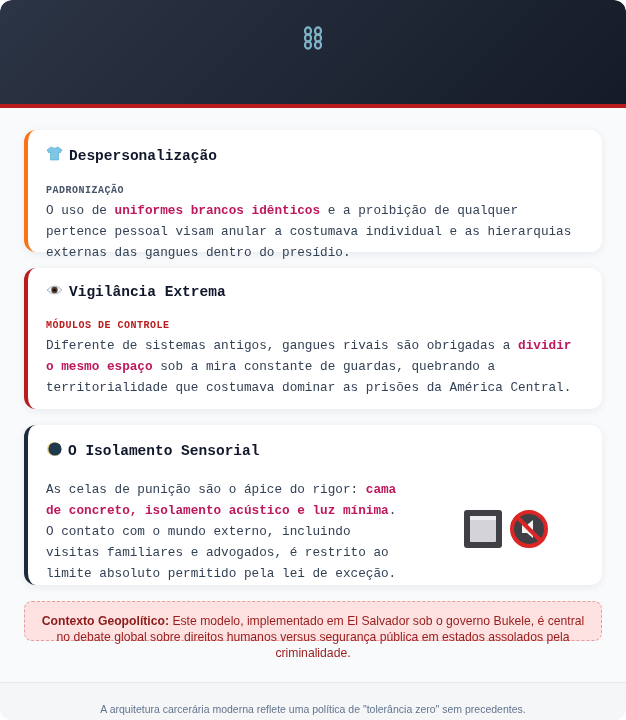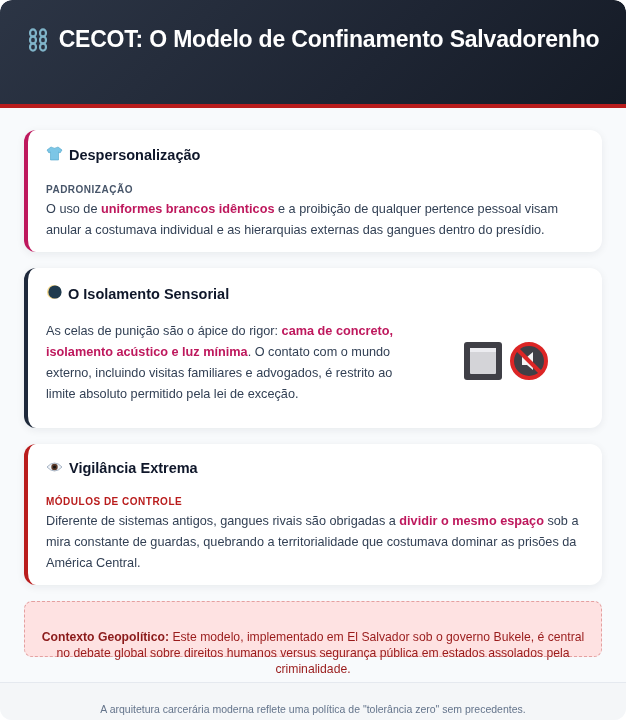--- a/index.html
+++ b/index.html
@@ -19,22 +19,23 @@
     .title {
       font-size: 23px; font-weight: 700; color: #ffffff; letter-spacing: -0.2px;
       display: flex; align-items: center; justify-content: center; gap: 10px;
     }
     .title .chain { display: inline-flex; gap: 2px; }
     .subtitle { margin-top: 12px; font-size: 12.5px; color: #cbd5e1; }
     .main { padding: 22px 24px 0 24px; }
     .card {
       background: #ffffff; border-radius: 12px; margin-bottom: 16px;
       box-shadow: 0 2px 8px rgba(15,23,42,0.07);
-      border-left: 4px solid #be185d;
+      border-left: 4px solid #f97316;
       padding: 16px 18px 18px 18px;
+      font-family: Liberation Mono, monospace;
     }
     .card.red { border-left-color: #b91c1c; }
     .card.dark { border-left-color: #1e293b; }
     .card-title {
       font-size: 14.5px; font-weight: 700; color: #0f172a;
       display: flex; align-items: center; gap: 6px;
     }
     .card-tag {
       font-size: 10px; font-weight: 700; letter-spacing: 0.5px;
       color: #475569; margin-top: 20px;
@@ -43,21 +44,21 @@
     .card-body { font-size: 12.7px; line-height: 21px; color: #334155; margin-top: 4px; }
     .card-body b { color: #be185d; }
     .card1 { height: 122px; margin-top: 0; }
     .card2 { height: 141px; }
     .card3 { height: 160px; }
     .iso-row { display: flex; align-items: center; margin-top: 18px; }
     .iso-row .card-body { width: 355px; margin-top: 0; }
     .iso-icons { margin-left: 62px; display: flex; gap: 6px; align-items: center; }
     .callout {
       margin: 6px 0 0 0; background: #fee2e2; border: 1px dashed #e4a0a0;
-      border-radius: 8px; padding: 27px 14px; text-align: center;
+      border-radius: 8px; padding: 11px 14px; text-align: center;
       font-size: 12.2px; line-height: 16px; color: #991b1b; height: 40px;
     }
     .callout b { color: #8b1a1a; }
     .footer {
       position: absolute; left: 0; right: 0; bottom: 0; height: 38px;
       border-top: 1px solid #e5e9ef; background: #f4f6f8;
       text-align: center; font-size: 10.5px; color: #64748b; padding-top: 20px;
     }
   </style>
 </head>
@@ -71,36 +72,50 @@
           <g fill="none" stroke="#7fb3c8" stroke-width="2.2">
             <ellipse cx="6" cy="5" rx="3" ry="3.6"></ellipse>
             <ellipse cx="6" cy="12" rx="3" ry="3.6"></ellipse>
             <ellipse cx="6" cy="19" rx="3" ry="3.6"></ellipse>
             <ellipse cx="16" cy="5" rx="3" ry="3.6"></ellipse>
             <ellipse cx="16" cy="12" rx="3" ry="3.6"></ellipse>
             <ellipse cx="16" cy="19" rx="3" ry="3.6"></ellipse>
           </g>
         </svg>
       </span>
-      <span>CECOT: O Modelo de Confinamento Salvadorenho</span>
     </h1>
   </header>
 
   <main class="main">
     <section class="card card1">
       <div class="card-title">
         <span>
           <svg width="17" height="15" viewBox="0 0 17 15">
               <path d="M5 1 L1 4 L3 7 L4.5 6 L4.5 14 L12.5 14 L12.5 6 L14 7 L16 4 L12 1 Q8.5 3.5 5 1 Z" fill="#7cc6e6" stroke="#4aa3c9" stroke-width="0.6"></path>
             </svg>
         </span>
         <span>Despersonalização</span>
       </div>
       <div class="card-tag">PADRONIZAÇÃO</div>
       <p class="card-body"><span>O uso de </span><b>uniformes brancos idênticos</b><span> e a proibição de qualquer pertence pessoal visam anular a costumava individual e as hierarquias externas das gangues dentro do presídio.</span></p>
+    </section>
+
+    <section class="card card2 red">
+      <div class="card-title">
+        <span>
+          <svg width="17" height="12" viewBox="0 0 17 12">
+              <path d="M1 6 Q8.5 -2 16 6 Q8.5 14 1 6 Z" fill="#f1f5f9" stroke="#94a3b8" stroke-width="0.8"></path>
+              <circle cx="8.5" cy="6" r="3.2" fill="#5b3a29"></circle>
+              <circle cx="8.5" cy="6" r="1.5" fill="#111"></circle>
+            </svg>
+        </span>
+        <span>Vigilância Extrema</span>
+      </div>
+      <div class="card-tag red">MÓDULOS DE CONTROLE</div>
+      <p class="card-body"><span>Diferente de sistemas antigos, gangues rivais são obrigadas a </span><b>dividir o mesmo espaço</b><span> sob a mira constante de guardas, quebrando a territorialidade que costumava dominar as prisões da América Central.</span></p>
     </section>
 
     <section class="card card3 dark">
       <div class="card-title">
         <span>
           <svg width="16" height="16" viewBox="0 0 16 16">
               <circle cx="8" cy="8" r="7" fill="#f3d68a"></circle>
               <circle cx="9" cy="8" r="6.6" fill="#1f3a4d"></circle>
             </svg>
         </span>
@@ -120,35 +135,20 @@
             <svg width="40" height="40" viewBox="0 0 40 40">
                 <circle cx="20" cy="20" r="17" fill="#3f3f46" stroke="#dc2626" stroke-width="4"></circle>
                 <path d="M13 16 L18 16 L24 11 L24 29 L18 24 L13 24 Z" fill="#f4f4f5"></path>
                 <line x1="8" y1="8" x2="32" y2="32" stroke="#dc2626" stroke-width="4"></line>
               </svg>
           </span>
         </div>
       </div>
     </section>
 
-    <section class="card card2 red">
-      <div class="card-title">
-        <span>
-          <svg width="17" height="12" viewBox="0 0 17 12">
-              <path d="M1 6 Q8.5 -2 16 6 Q8.5 14 1 6 Z" fill="#f1f5f9" stroke="#94a3b8" stroke-width="0.8"></path>
-              <circle cx="8.5" cy="6" r="3.2" fill="#5b3a29"></circle>
-              <circle cx="8.5" cy="6" r="1.5" fill="#111"></circle>
-            </svg>
-        </span>
-        <span>Vigilância Extrema</span>
-      </div>
-      <div class="card-tag red">MÓDULOS DE CONTROLE</div>
-      <p class="card-body"><span>Diferente de sistemas antigos, gangues rivais são obrigadas a </span><b>dividir o mesmo espaço</b><span> sob a mira constante de guardas, quebrando a territorialidade que costumava dominar as prisões da América Central.</span></p>
-    </section>
-
     <aside class="callout">
       <b>Contexto Geopolítico:</b><span> Este modelo, implementado em El Salvador sob o governo Bukele, é central no debate global sobre direitos humanos versus segurança pública em estados assolados pela criminalidade.</span>
     </aside>
   </main>
 
   <footer class="footer">
     <span>A arquitetura carcerária moderna reflete uma política de "tolerância zero" sem precedentes.</span>
   </footer>
 </div>
 

